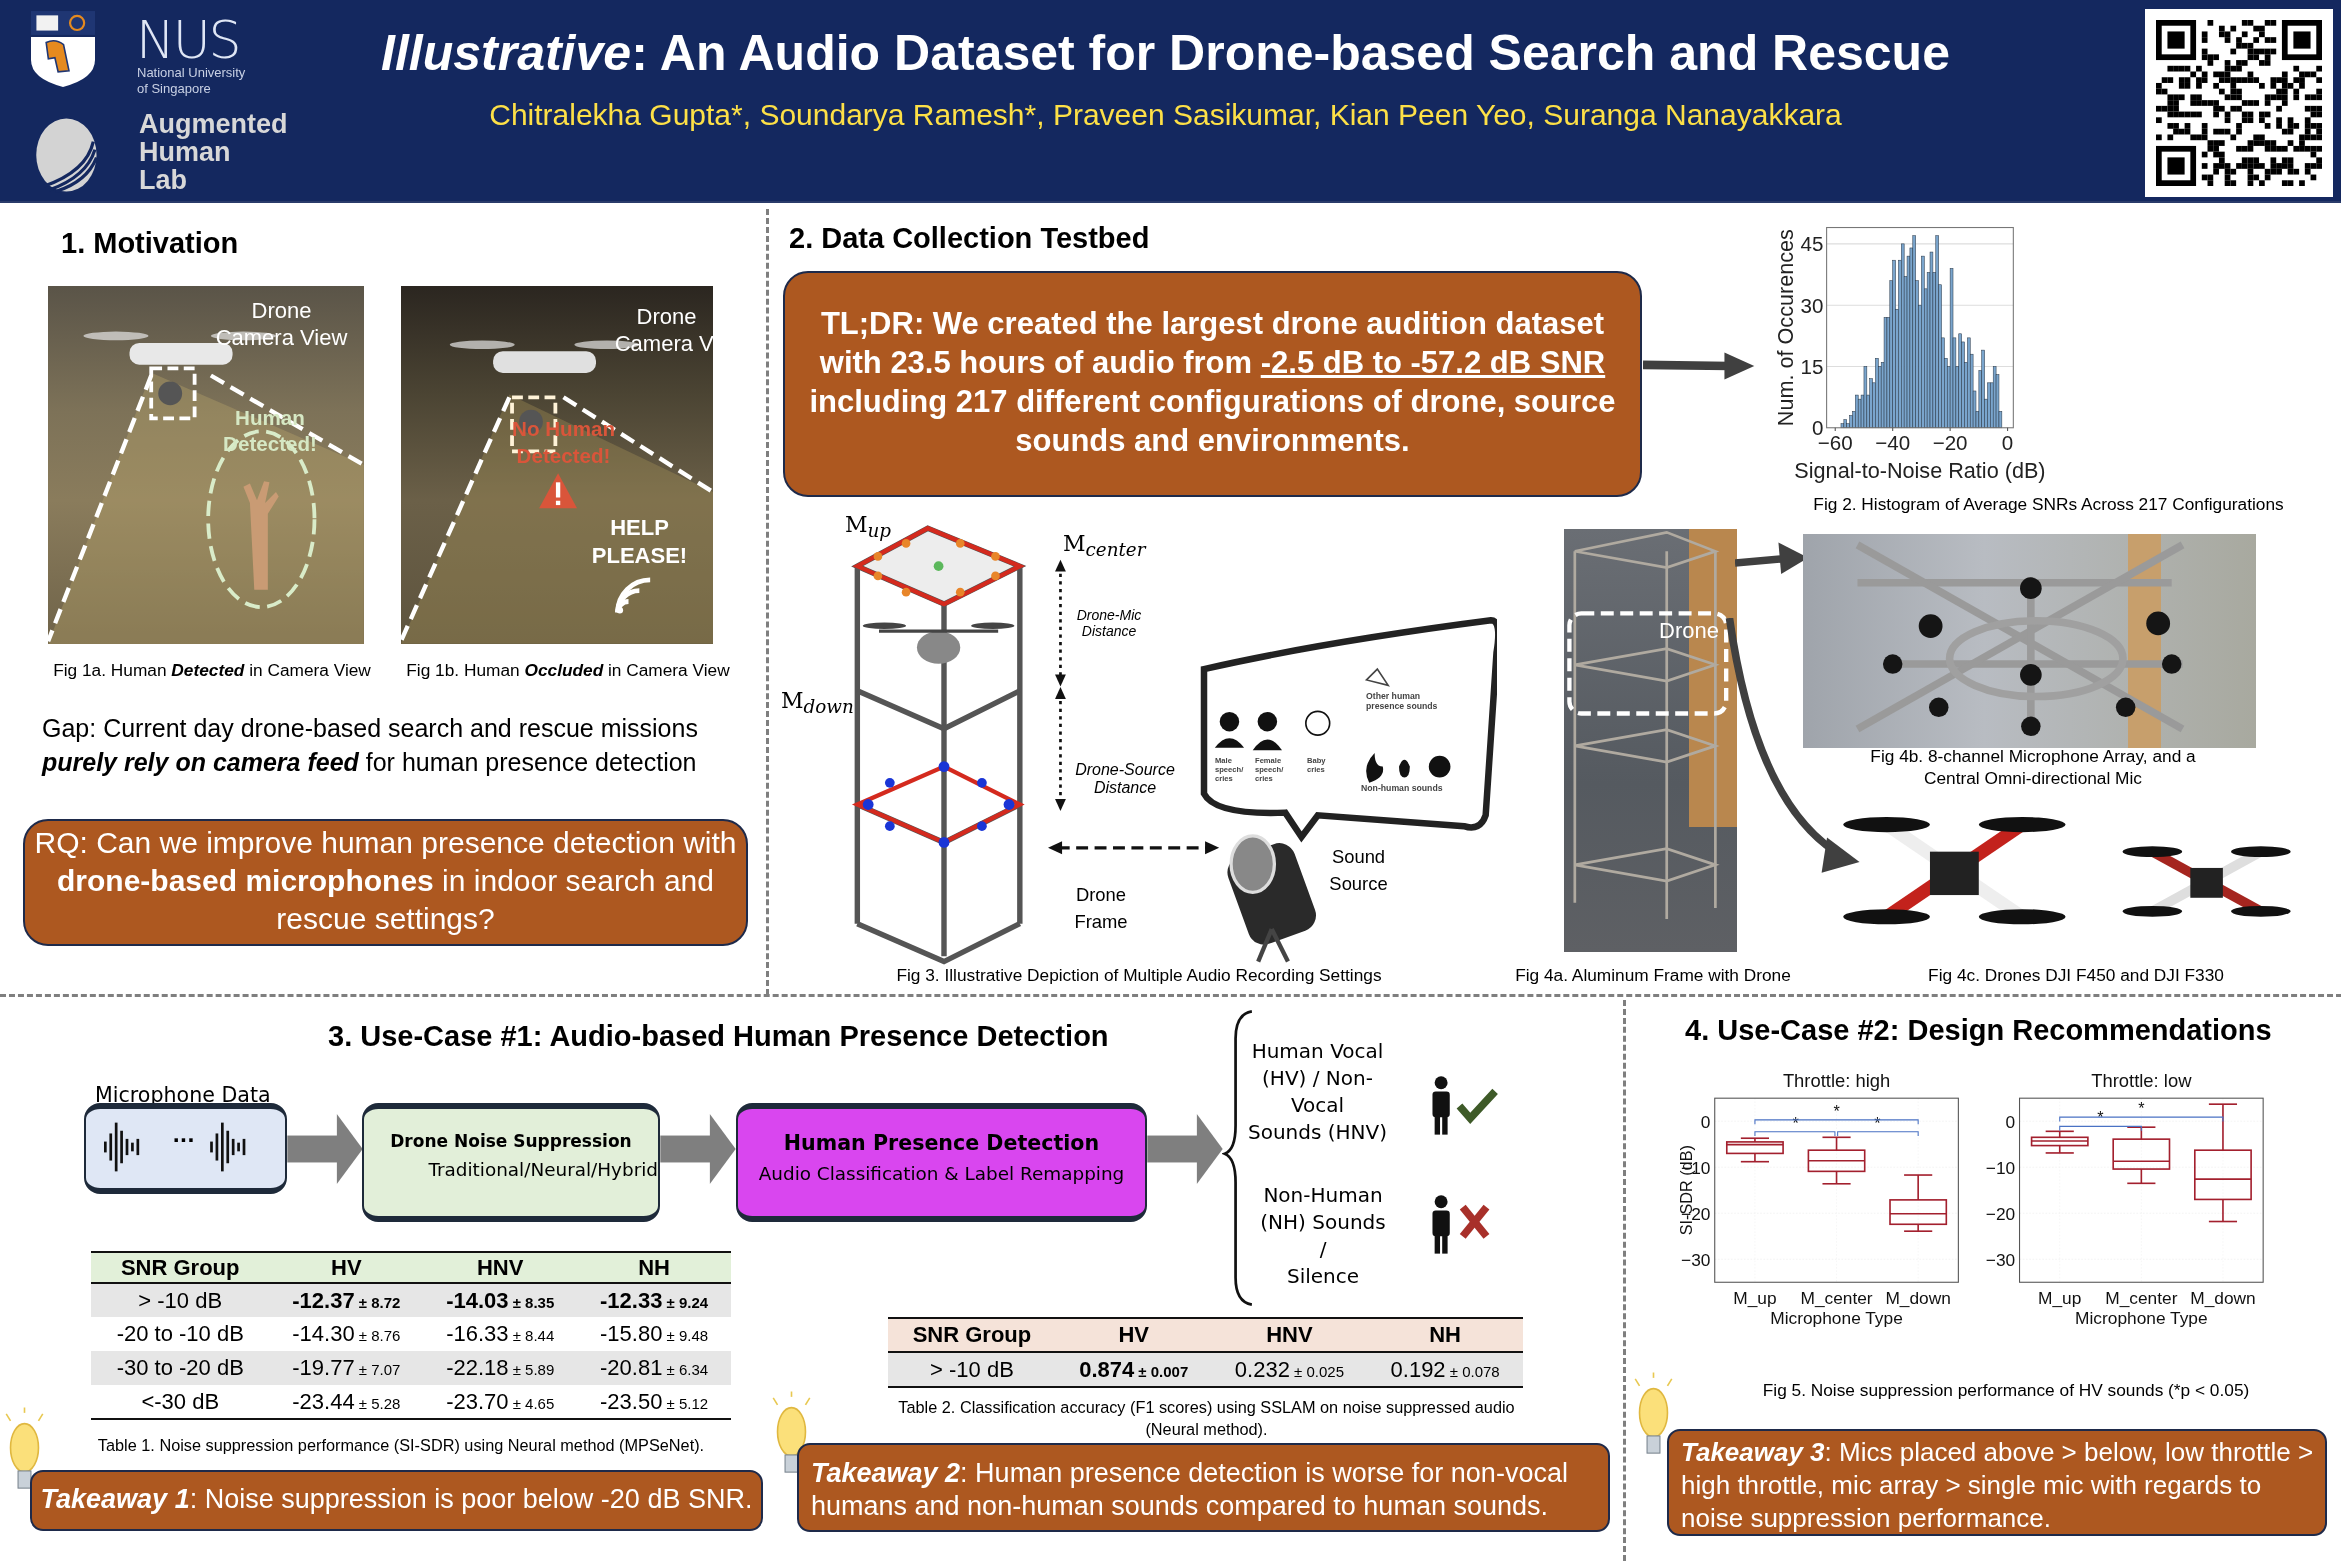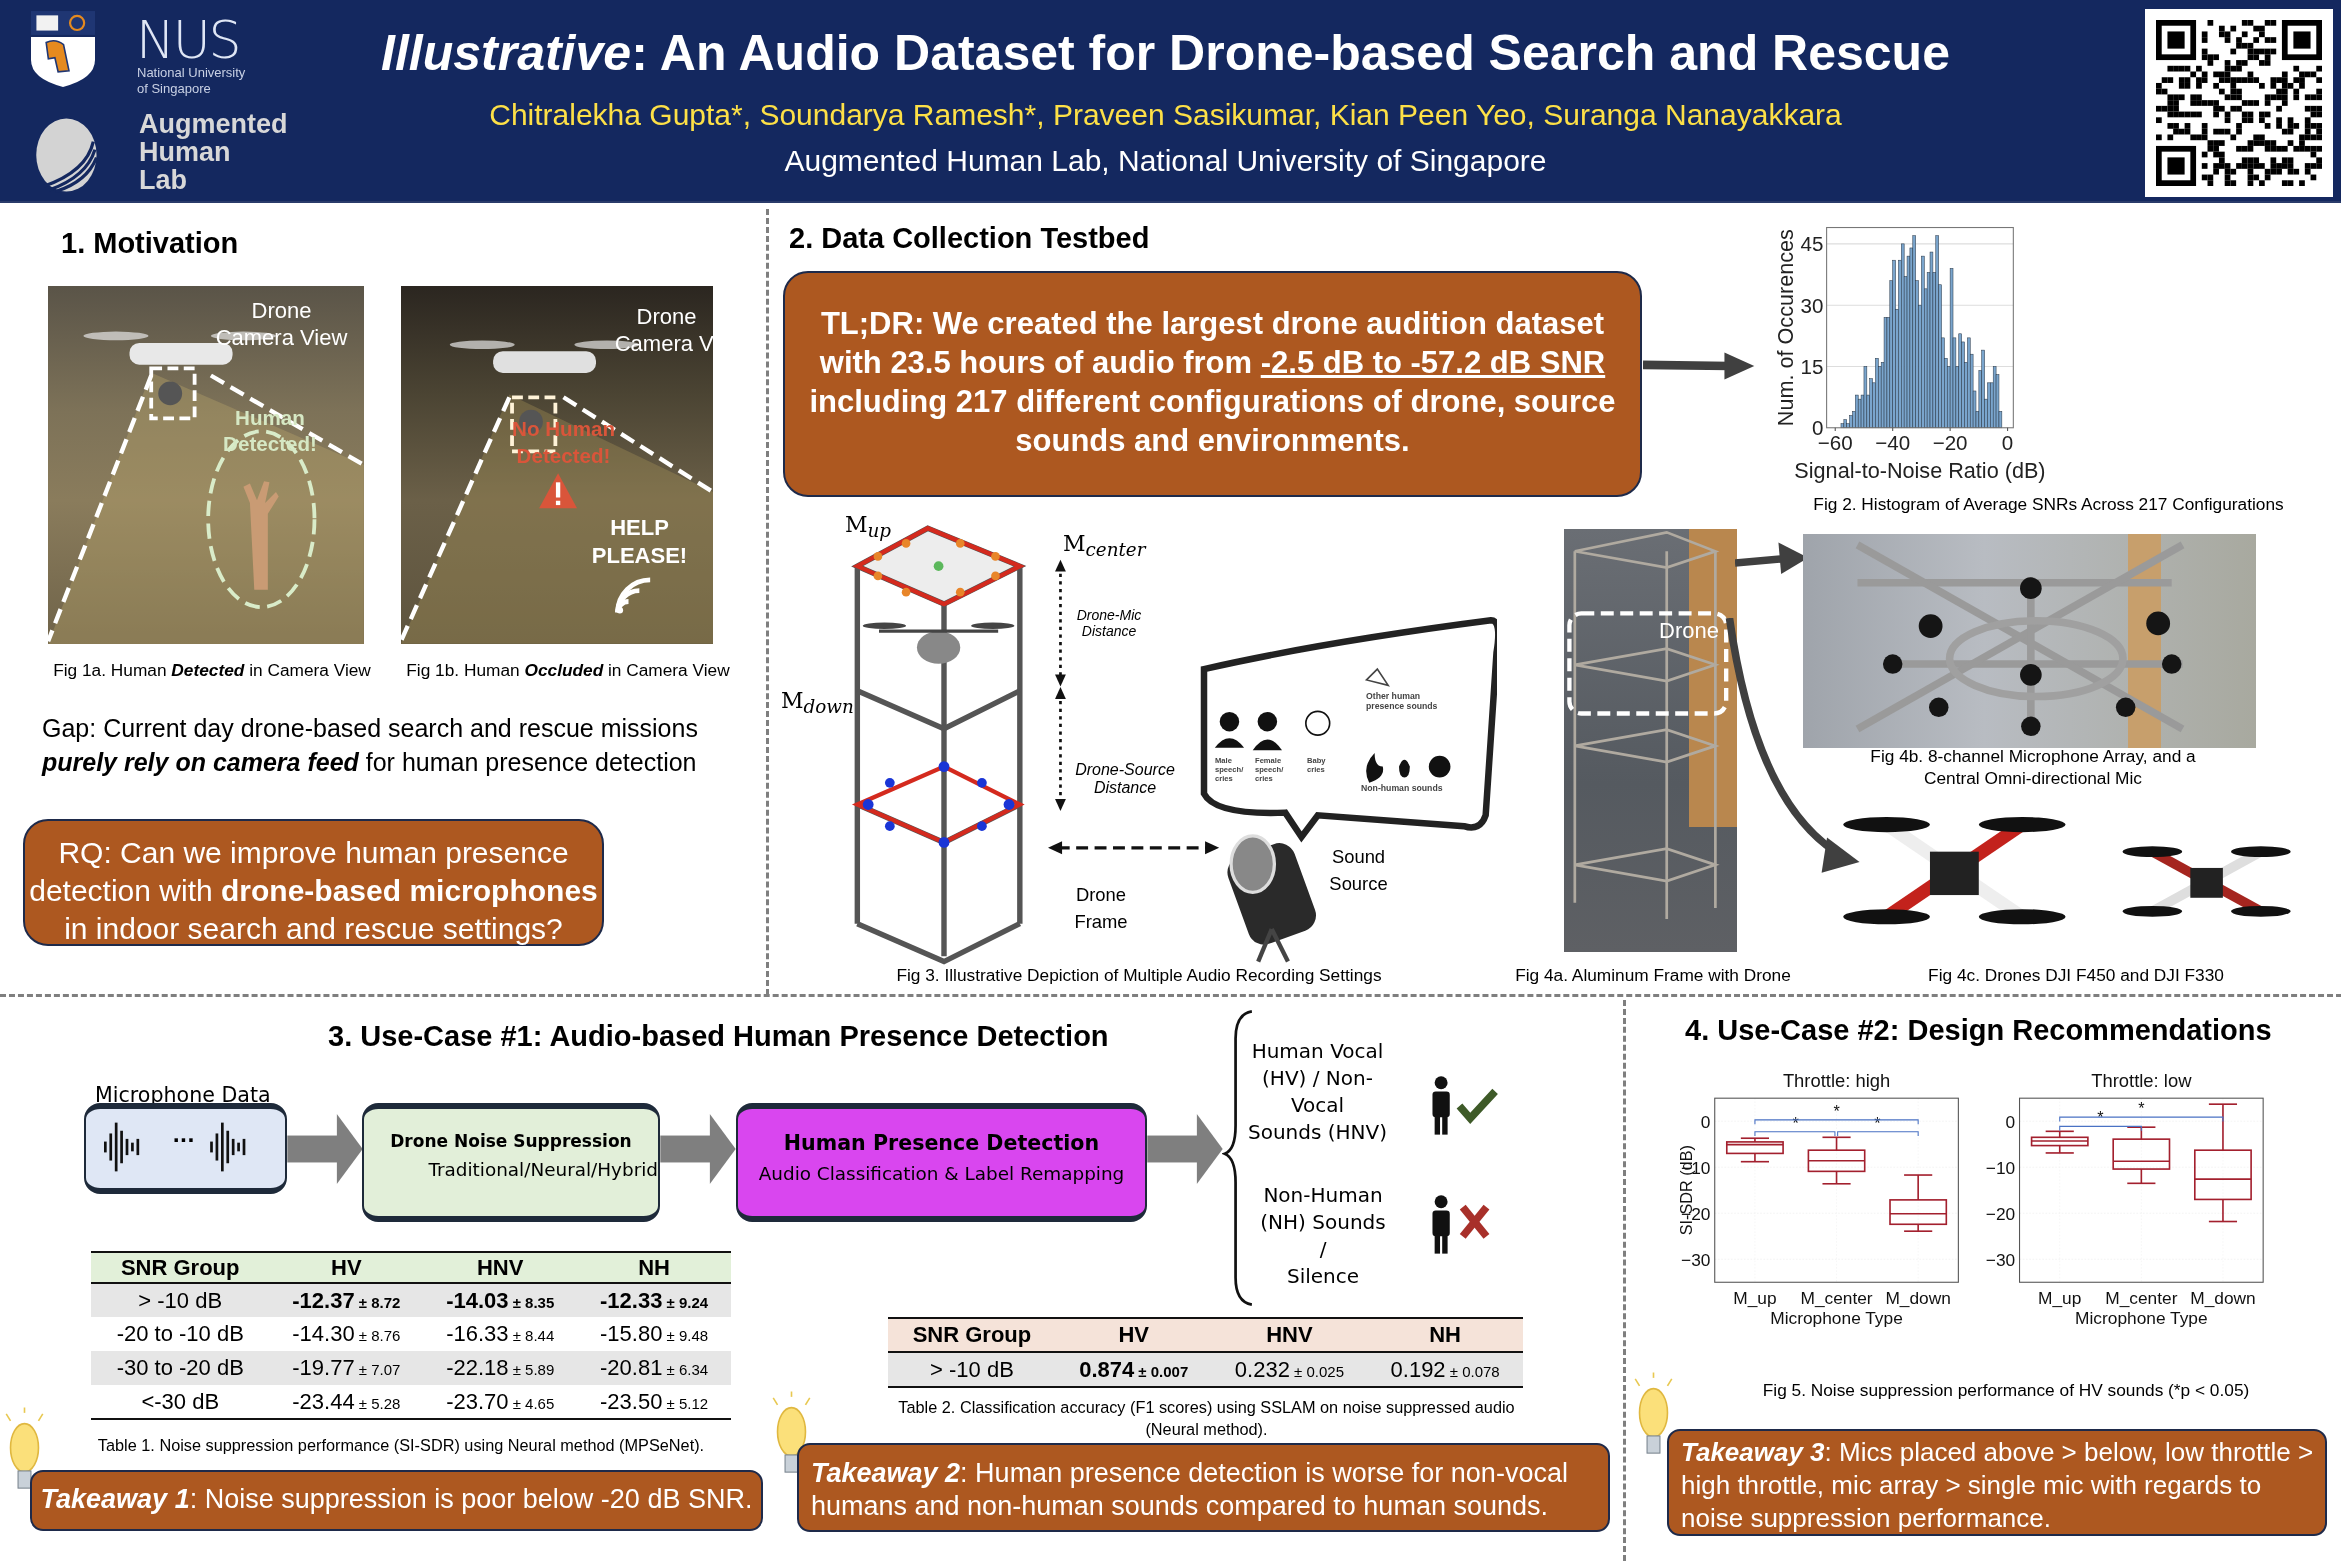--- a/index.html
+++ b/index.html
@@ -70,21 +70,20 @@
     <path d="M118 75 Q100 120 42 138" stroke="#14285f" stroke-width="6" fill="none"></path>
     <path d="M112 45 Q100 100 20 128" stroke="#14285f" stroke-width="6" fill="none"></path>
   </svg>
   <div class="ahl-word">
     <div>Augmented</div>
     <div>Human</div>
     <div>Lab</div>
   </div>
   <div id="title"><i>Illustrative</i><span>: An Audio Dataset for Drone-based Search and Rescue</span></div>
   <div id="authors">Chitralekha Gupta*, Soundarya Ramesh*, Praveen Sasikumar, Kian Peen Yeo, Suranga Nanayakkara</div>
-  <div id="affiliation">Augmented Human Lab, National University of Singapore</div>
   <div id="qr">
     <svg id="qr-svg" width="166" height="166" viewBox="0 0 29 29">
         <rect x="0" y="0" width="7" height="7" fill="#000"></rect>
         <rect x="1" y="1" width="5" height="5" fill="#fff"></rect>
         <rect x="2" y="2" width="3" height="3" fill="#000"></rect>
         <rect x="22" y="0" width="7" height="7" fill="#000"></rect>
         <rect x="23" y="1" width="5" height="5" fill="#fff"></rect>
         <rect x="24" y="2" width="3" height="3" fill="#000"></rect>
         <rect x="0" y="22" width="7" height="7" fill="#000"></rect>
         <rect x="1" y="23" width="5" height="5" fill="#fff"></rect>
@@ -428,21 +427,21 @@
   <div class="abs" style="left:179px; top:228px; width:119px; color:#fff; font-size:22px; font-weight:bold; text-align:center; white-space:pre-line; line-height:28px;">HELP
 PLEASE!</div>
 </div>
 <div class="caption" style="left:389px; top:660px; width:358px; font-size:17.3px;"><span>Fig 1b. Human </span><b>Occluded</b><span> in Camera View</span></div>
 
 <div class="abs" style="left:42px; top:711px; width:721px; font-size:25px; line-height:34px;">
   <div>Gap: Current day drone-based search and rescue missions</div>
   <div><b><i>purely rely on camera feed</i></b><span> for human presence detection</span></div>
 </div>
 
-<div class="obox" style="left:23px; top:819px; width:581px; height:127px; font-size:30px; line-height:38px; padding-top:13px;">
+<div class="obox" style="left:23px; top:819px; width:725px; height:127px; font-size:30px; line-height:38px; padding-top:3px;">
   <span>RQ: Can we improve human presence detection with </span><b>drone-based microphones</b><span> in indoor search and rescue settings?</span>
 </div>
 
 <div class="sec-title" style="left:789px; top:222px;">2. Data Collection Testbed</div>
 
 <div class="obox" style="left:783px; top:271px; width:859px; height:226px; font-size:31px; font-weight:bold; line-height:39px; padding:31px 16.3px 0 16.3px;">
   <span>TL;DR: We created the largest drone audition dataset with 23.5 hours of audio from </span><u>-2.5 dB to -57.2 dB SNR</u><span> including 217 different configurations of drone, source sounds and environments.</span>
 </div>
 <svg class="abs" style="left:1643px; top:347px;" width="114" height="38" viewBox="0 0 210 70">
   <line x1="0" y1="33" x2="160" y2="35" stroke="#404040" stroke-width="16"></line>

